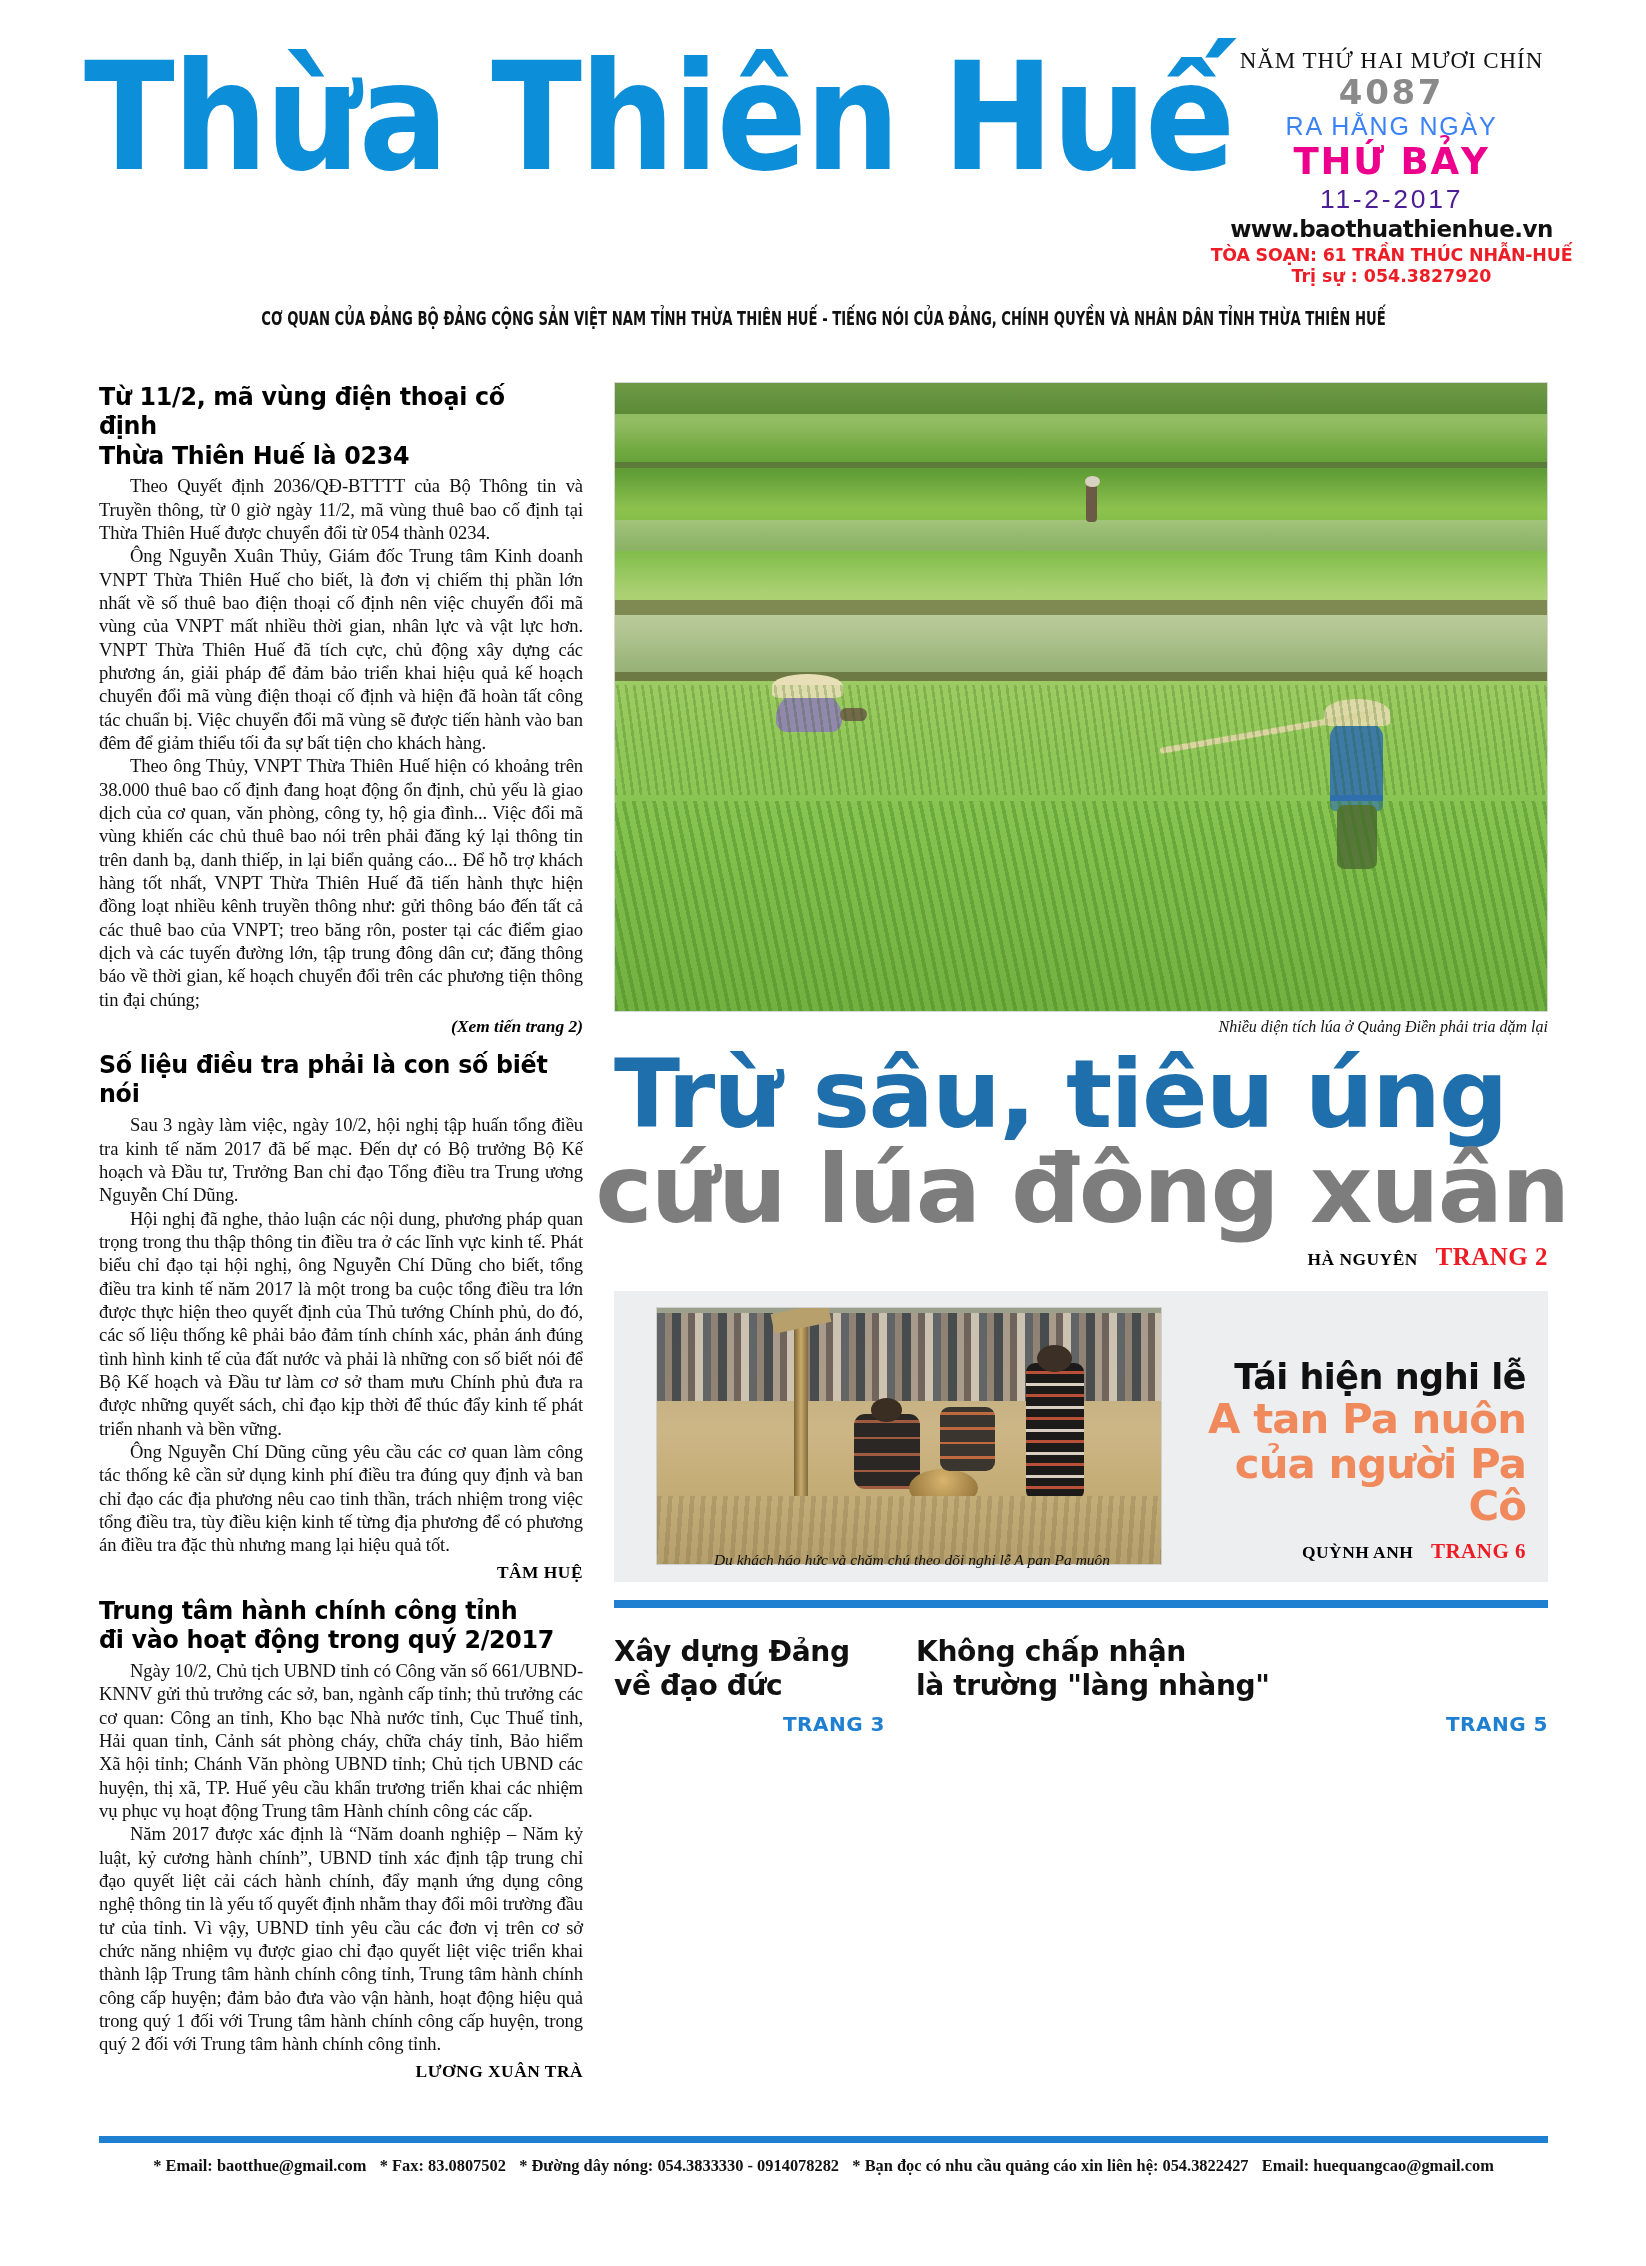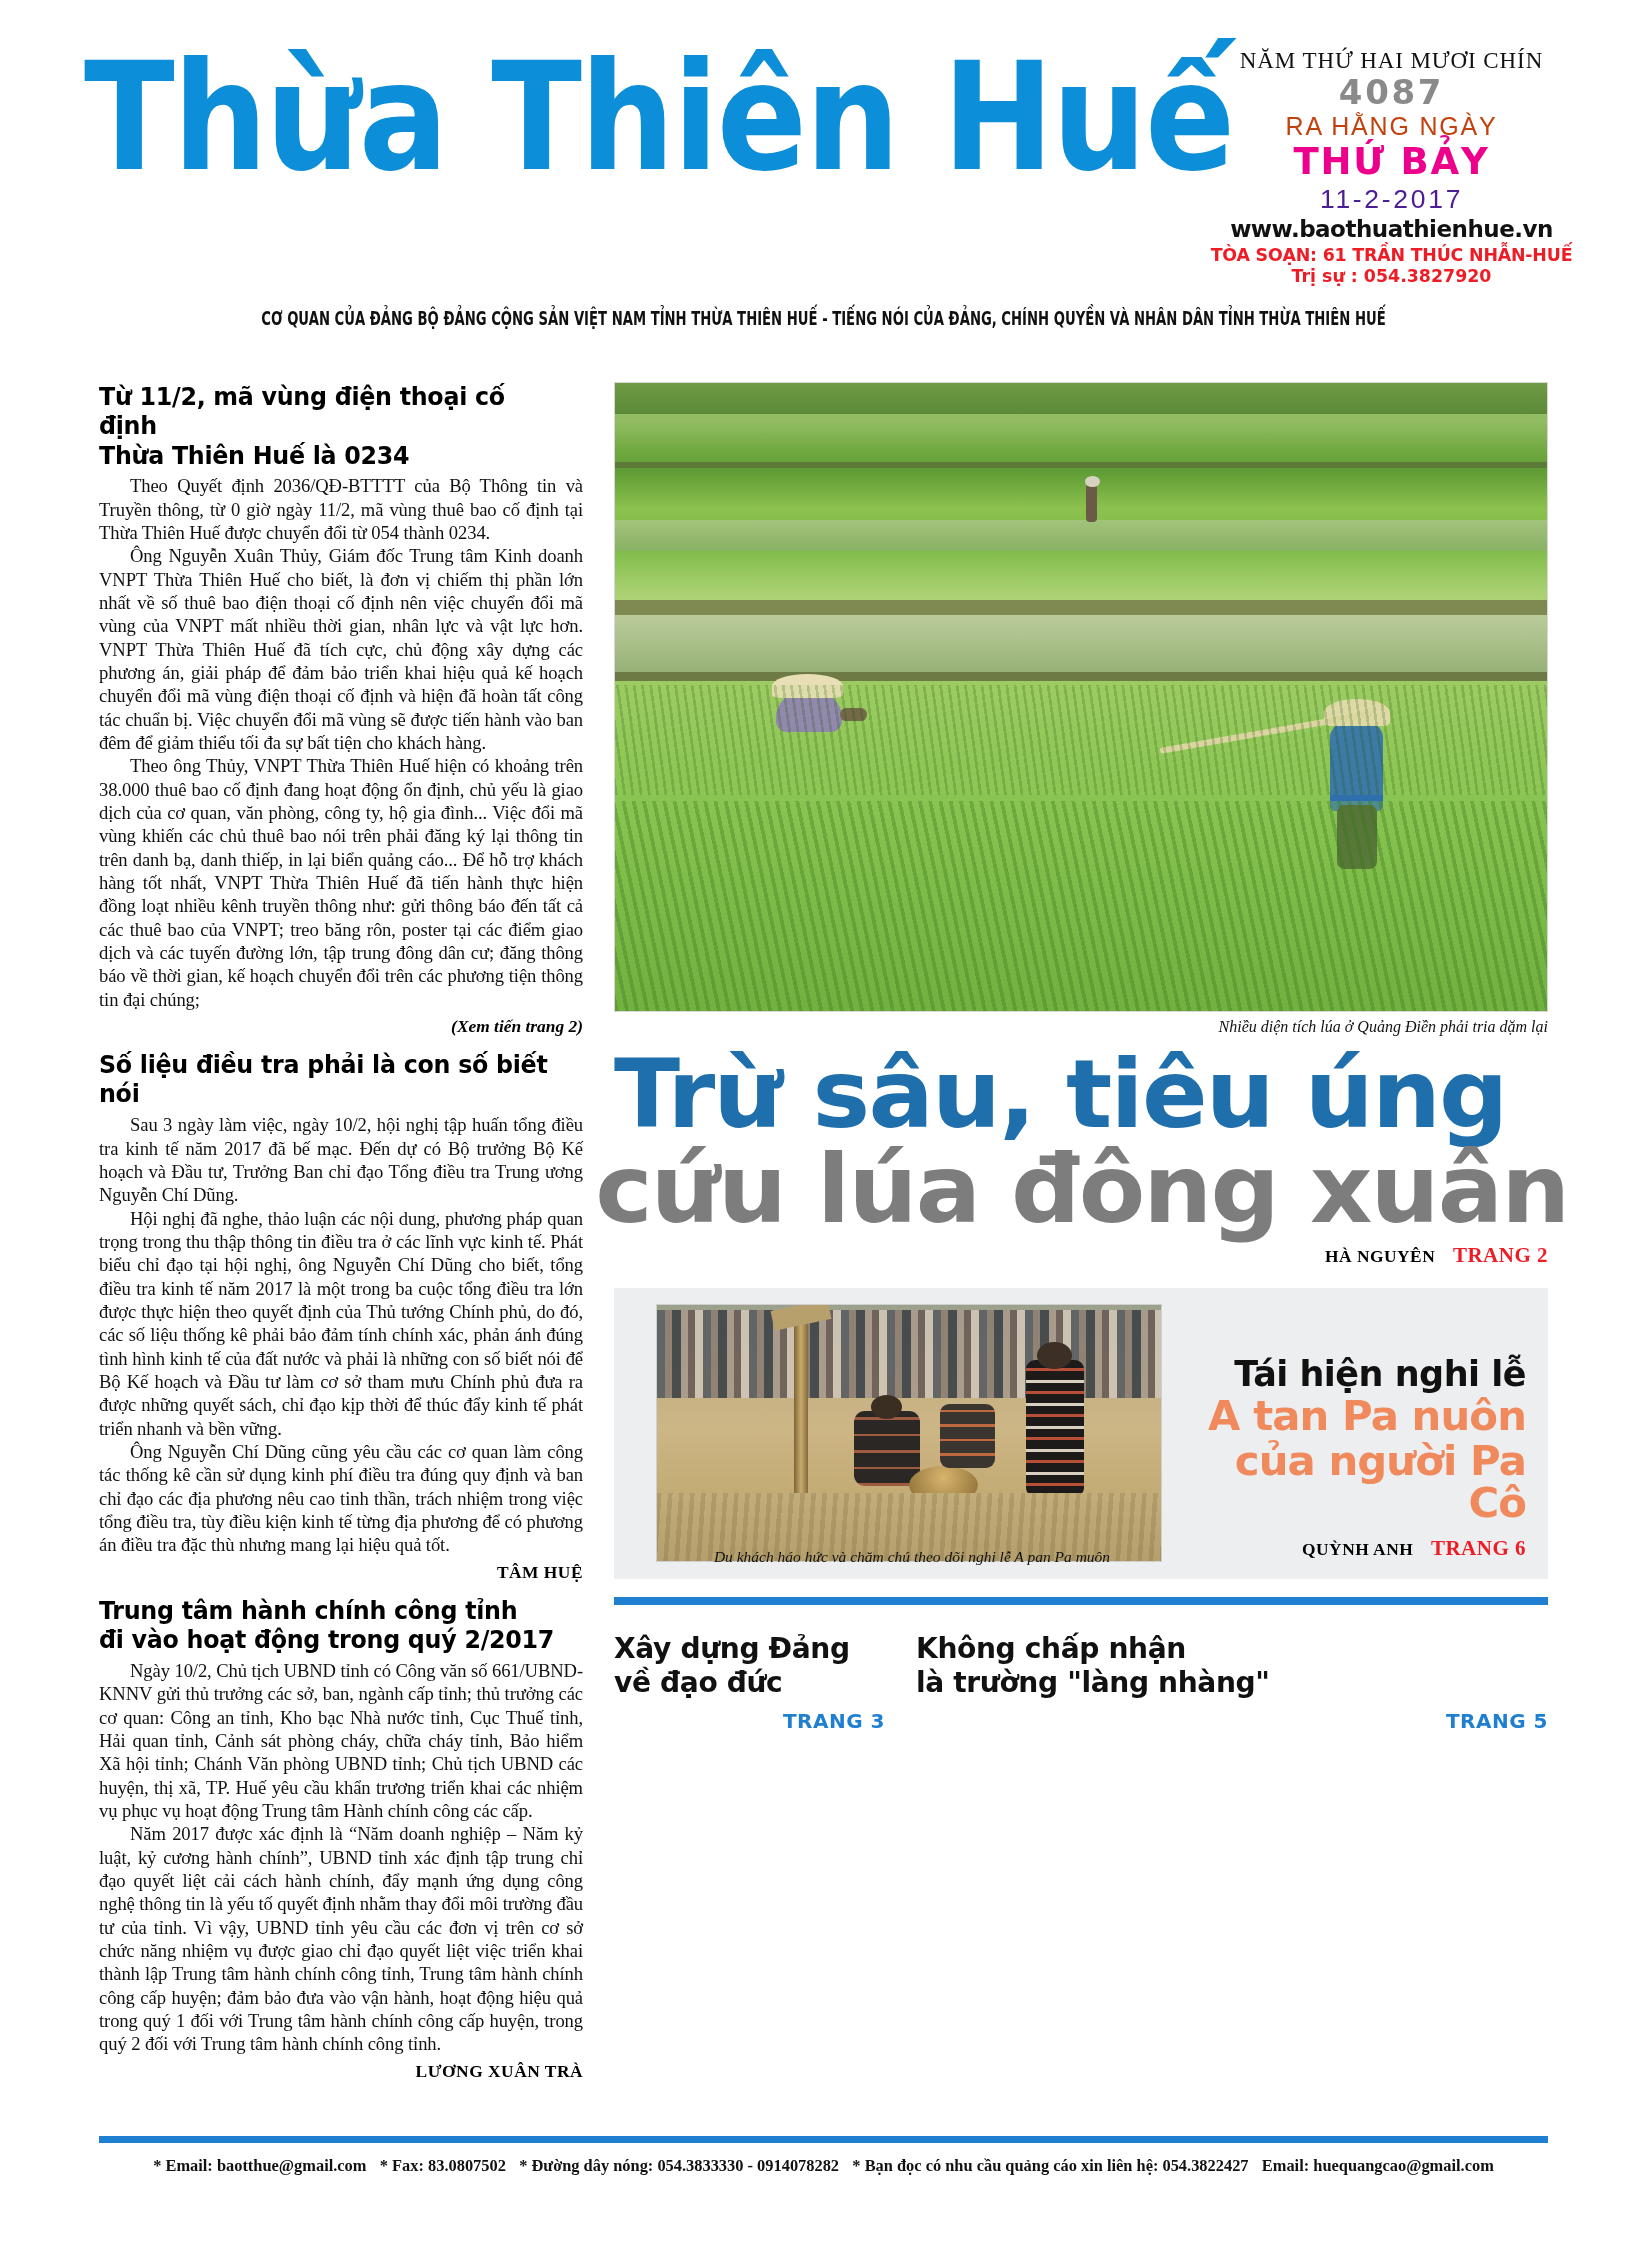--- a/index.html
+++ b/index.html
@@ -30,21 +30,21 @@
     font-family:"Liberation Serif", serif;
     font-size:23px; letter-spacing:0.9px; color:#111; white-space:nowrap;
   }
   .mr-issue{
     font-family:"DejaVu Sans", sans-serif;
     font-weight:bold; font-size:34px; color:#8a8a8a;
     letter-spacing:2.7px; line-height:1.05; margin-top:0.9px;
   }
   .mr-daily{
     font-family:"Liberation Sans", sans-serif;
-    font-size:25px; color:#c2410c; letter-spacing:1.8px; margin-top:1.8px;
+    font-size:25px; color:#3b82f6; letter-spacing:1.8px; margin-top:1.8px;
   }
   .mr-day{
     font-family:"DejaVu Sans", sans-serif;
     font-weight:bold; font-size:37px; color:#ec008c;
     letter-spacing:1.8px; margin-top:1.8px; line-height:1.05;
   }
   .mr-date{
     font-family:"Liberation Sans", sans-serif;
     font-size:26.5px; color:#4c1d95; letter-spacing:2.7px; margin-top:1.8px;
   }
@@ -129,21 +129,21 @@
     text-align:right;
     transform:scaleX(1.02); transform-origin:right top;
     white-space:nowrap; margin-top:3.7px;
   }
   .lead-credit{
     text-align:right; margin-top:7.3px;
     font-family:"Liberation Serif", serif;
     font-size:17.4px; font-weight:bold; letter-spacing:0.5px;
   }
   .lead-credit .pg{
-    color:#ee1c25; font-size:21px; margin-left:12.8px; letter-spacing:0.5px;
+    color:#ee1c25; font-size:25px; margin-left:12.8px; letter-spacing:0.5px;
   }
 
   
   .feature{
     margin-top:20px; position:relative;
     background:#eceef0; height:291px;
     display:flex;
   }
   .feature-photo{
     width:506px; height:258px; margin:16.4px 0 0 42px;

